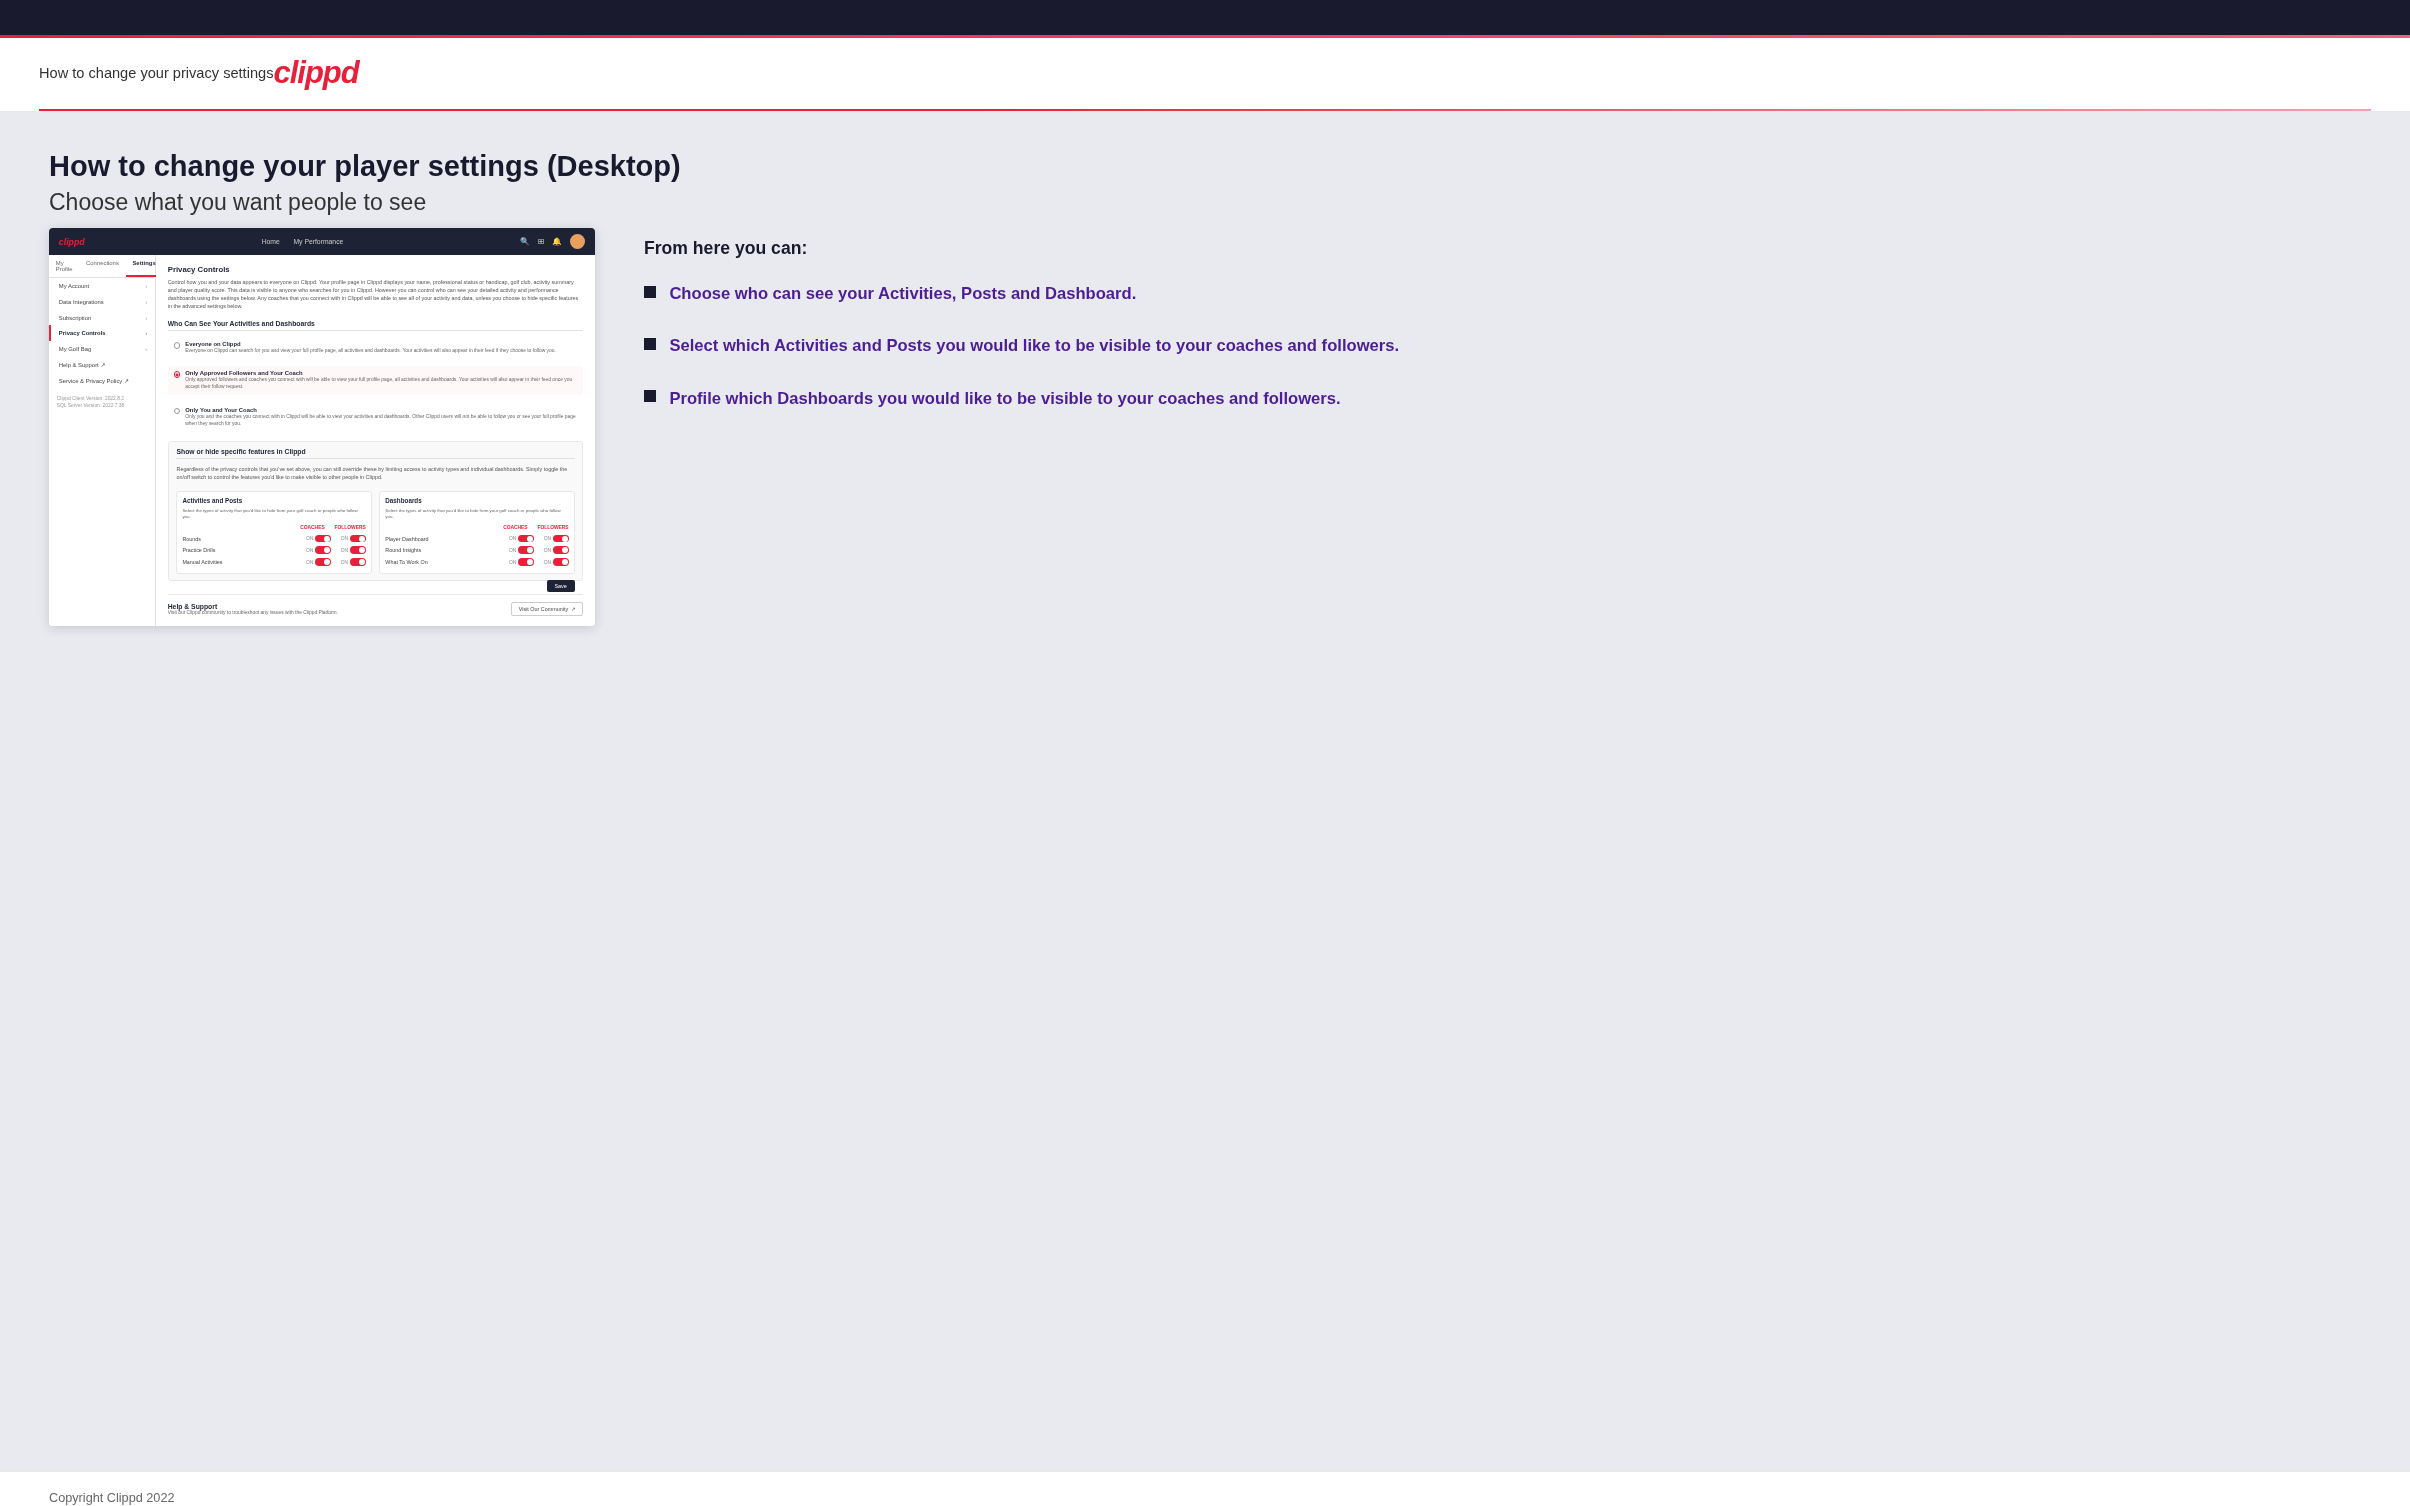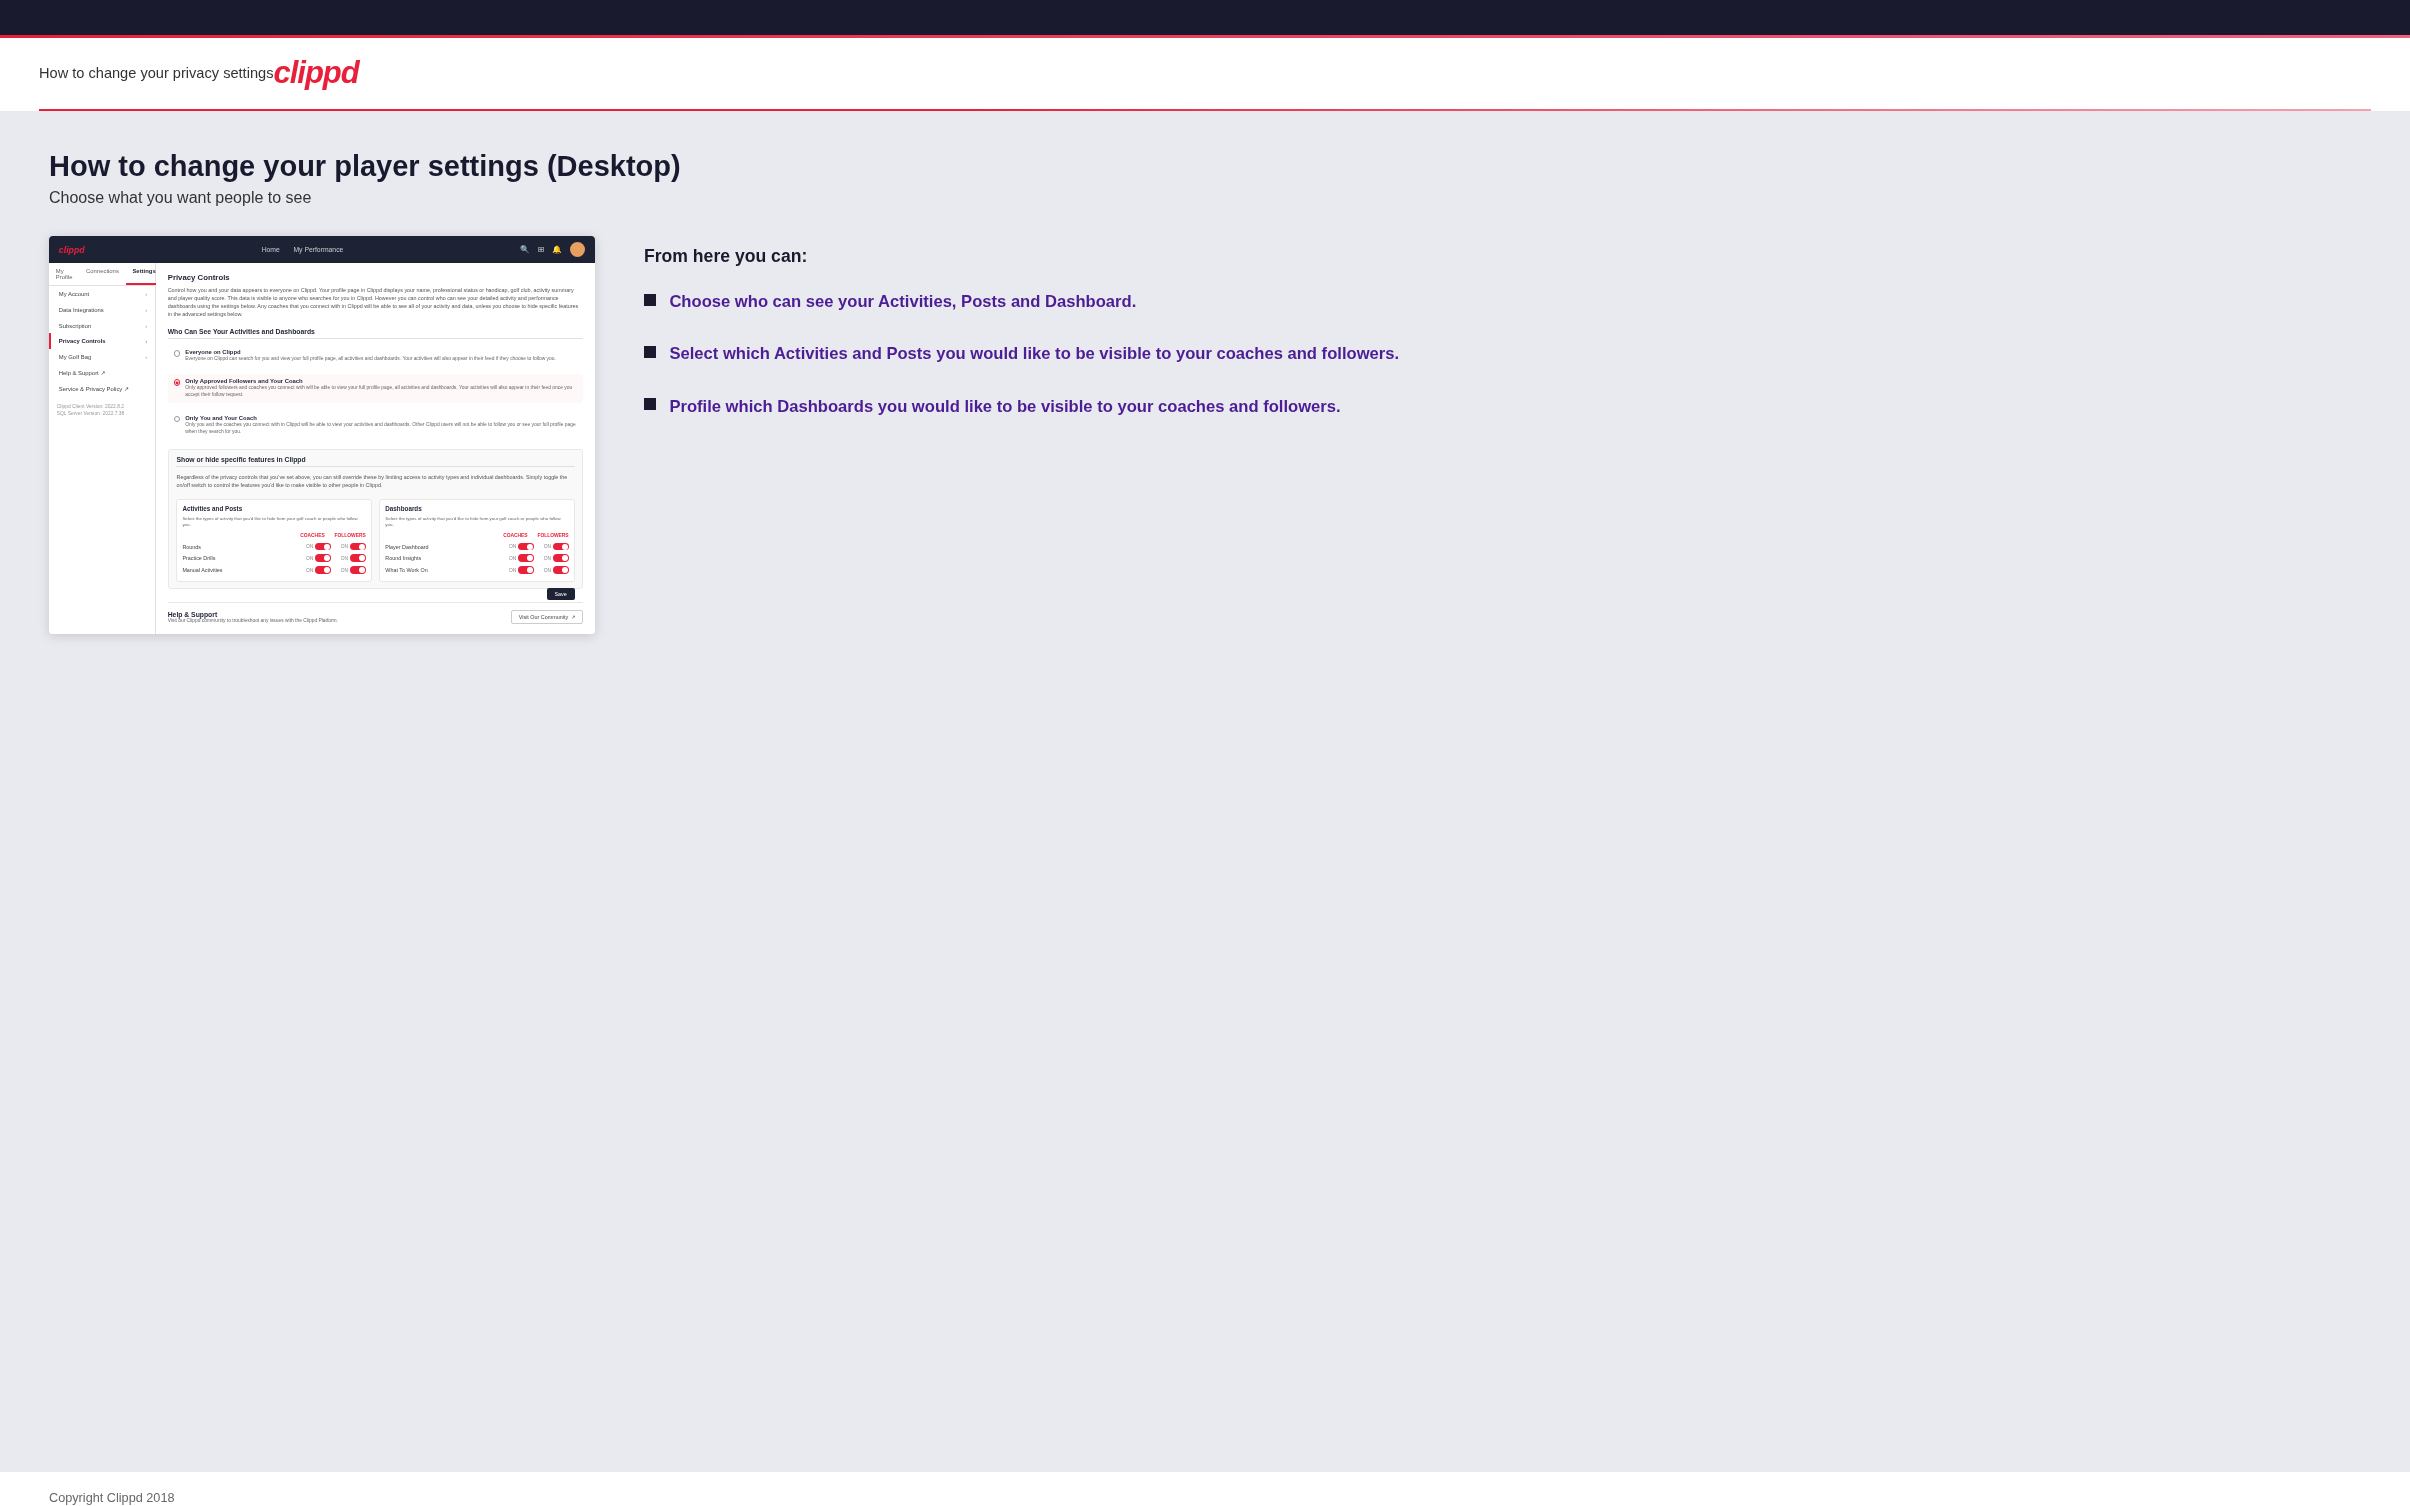--- a/index.html
+++ b/index.html
@@ -56,24 +56,24 @@
       min-height: calc(100vh - 146px);
     }
 
     .page-heading {
       font-size: 29px;
       font-weight: 800;
       color: #1a1a2e;
       margin-bottom: 5.9px;
     }
     .page-subheading {
-      font-size: 16px;
+      font-size: 23px;
       font-weight: 400;
       color: #333;
-      margin-bottom: 29px;
+      margin-bottom: 12px;
     }
 
     
     .content-columns {
       display: flex;
       gap: 49px;
       align-items: flex-start;
     }
 
     
@@ -664,15 +664,15 @@
           <div class="bullet-square"></div>
           <span class="bullet-text">Profile which Dashboards you would like to be visible to your coaches and followers.</span>
         </li>
       </ul>
     </div>
 
   </div>
 </div>
 
 <div class="footer">
-  <span class="footer-text">Copyright Clippd 2018</span>
+  <span class="footer-text">Copyright Clippd 2022</span>
 </div>
 
 
 </body></html>

